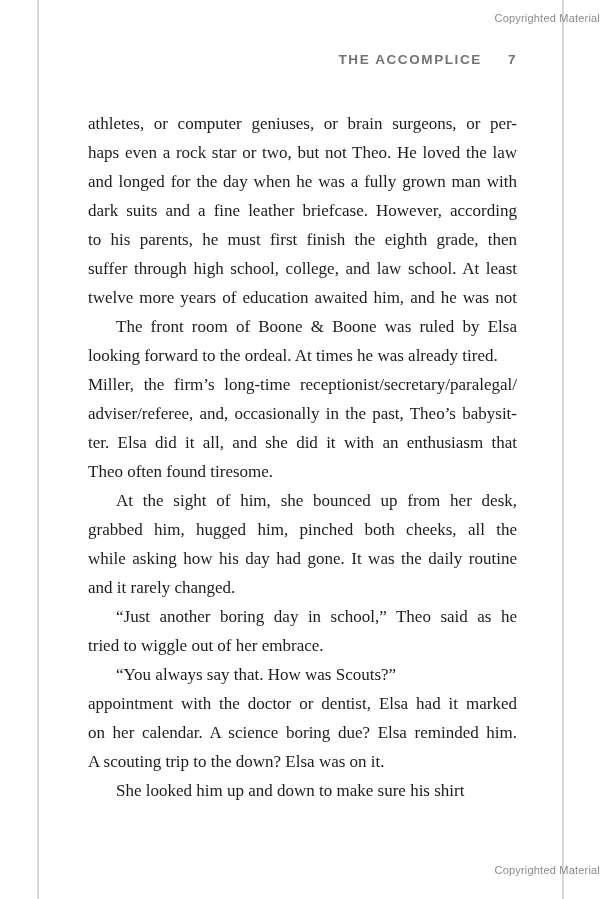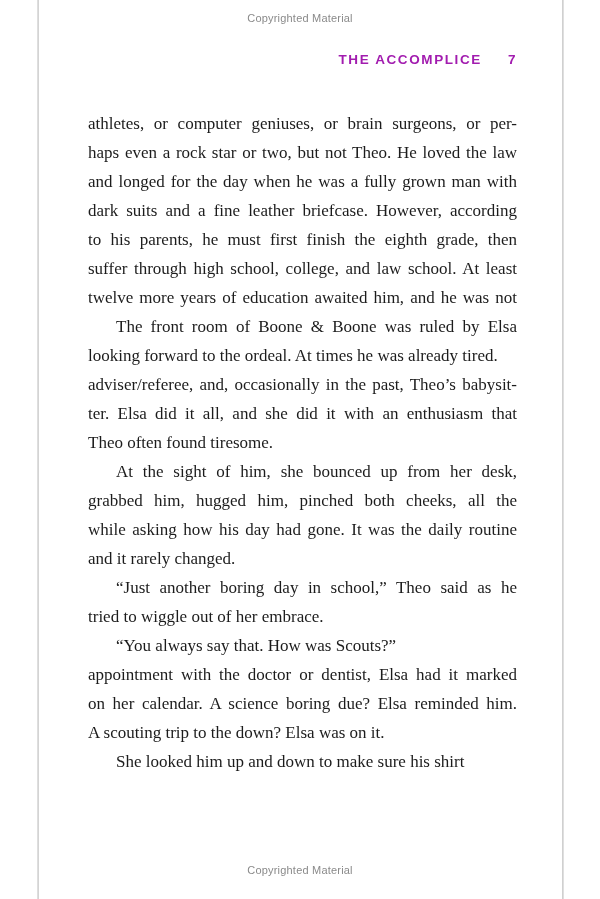--- a/index.html
+++ b/index.html
@@ -20,42 +20,42 @@
     top: 0;
     bottom: 0;
     width: 2px;
   }
   .edge-line.left  { left: 37px;  background: linear-gradient(to right, #e3e3e3, #cfcfcf); }
   .edge-line.right { left: 562px; background: linear-gradient(to right, #c9c9c9, #e6e6e6); }
   .watermark {
     position: absolute;
     left: 0;
     width: 100%;
-    text-align: center;
+    text-align: right;
     font-family: "Liberation Sans", sans-serif;
     font-size: 11px;
     color: #8a8a8a;
     letter-spacing: 0.2px;
   }
   .watermark.top    { top: 12px; }
   .watermark.bottom { top: 864px; }
   .running-header {
     position: absolute;
     left: 88px;
     width: 429px;
     top: 52px;
     display: flex;
     justify-content: flex-end;
     align-items: baseline;
     gap: 26px;
     font-family: "Liberation Sans", sans-serif;
     font-weight: 700;
     font-size: 13.5px;
     letter-spacing: 1.6px;
-    color: #a21caf;
+    color: #737373;
   }
   .text-block {
     position: absolute;
     left: 88px;
     top: 109px;
     width: 429px;
     font-size: 17px;
     line-height: 29px;
     color: #1c1c1c;
   }
@@ -90,20 +90,21 @@
   <div class="text-block">
       <div class="line">athletes, or computer geniuses, or brain surgeons, or per-</div>
       <div class="line">haps even a rock star or two, but not Theo. He loved the law</div>
       <div class="line">and longed for the day when he was a fully grown man with</div>
       <div class="line">dark suits and a fine leather briefcase. However, according</div>
       <div class="line">to his parents, he must first finish the eighth grade, then</div>
       <div class="line">suffer through high school, college, and law school. At least</div>
       <div class="line">twelve more years of education awaited him, and he was not</div>
       <div class="line indent">The front room of Boone &amp; Boone was ruled by Elsa</div>
       <div class="line last">looking forward to the ordeal. At times he was already tired.</div>
+      <div class="line">Miller, the firm’s long-time receptionist/secretary/paralegal/</div>
       <div class="line">adviser/referee, and, occasionally in the past, Theo’s babysit-</div>
       <div class="line">ter. Elsa did it all, and she did it with an enthusiasm that</div>
       <div class="line last">Theo often found tiresome.</div>
       <div class="line indent">At the sight of him, she bounced up from her desk,</div>
       <div class="line">grabbed him, hugged him, pinched both cheeks, all the</div>
       <div class="line">while asking how his day had gone. It was the daily routine</div>
       <div class="line last">and it rarely changed.</div>
       <div class="line indent">“Just another boring day in school,” Theo said as he</div>
       <div class="line last">tried to wiggle out of her embrace.</div>
       <div class="line last indent">“You always say that. How was Scouts?”</div>

